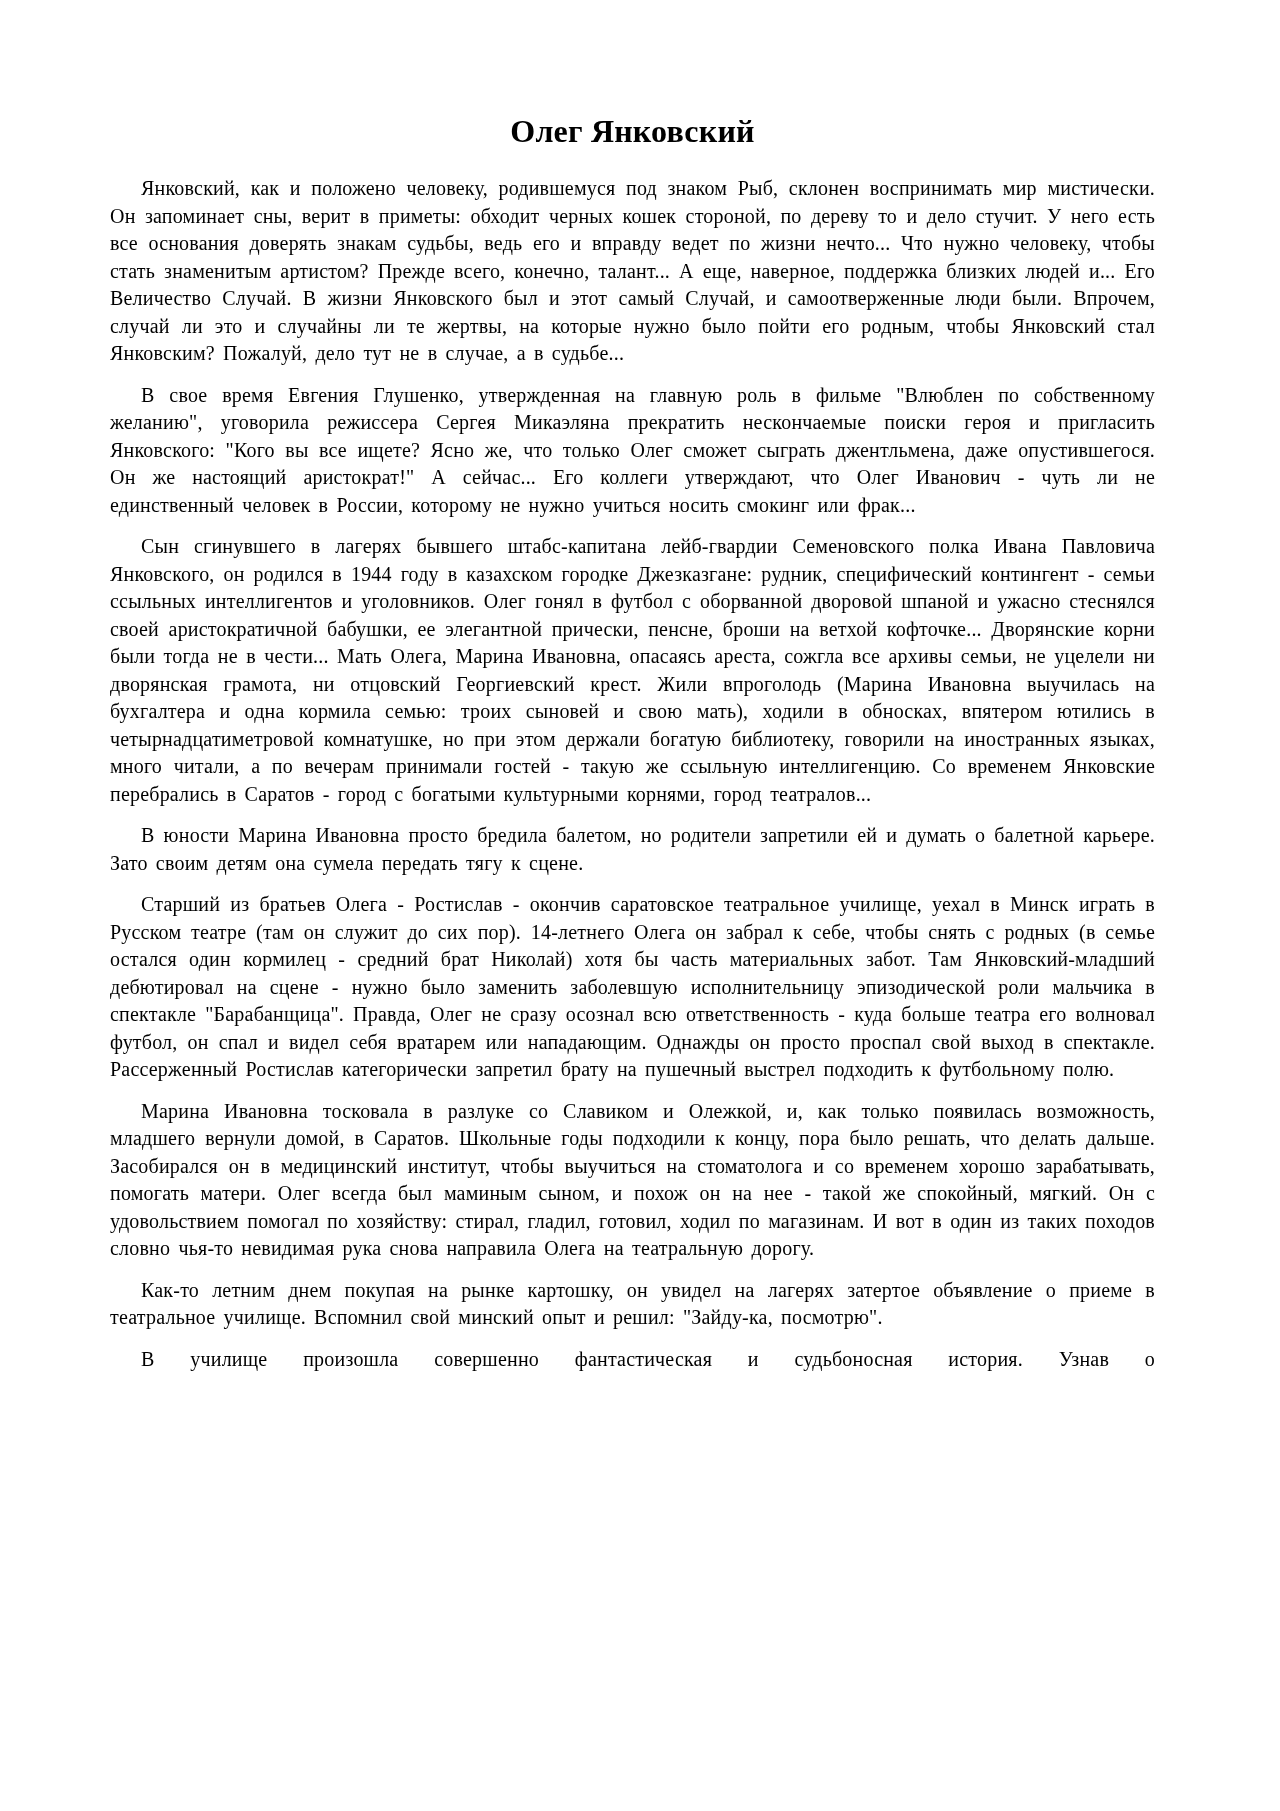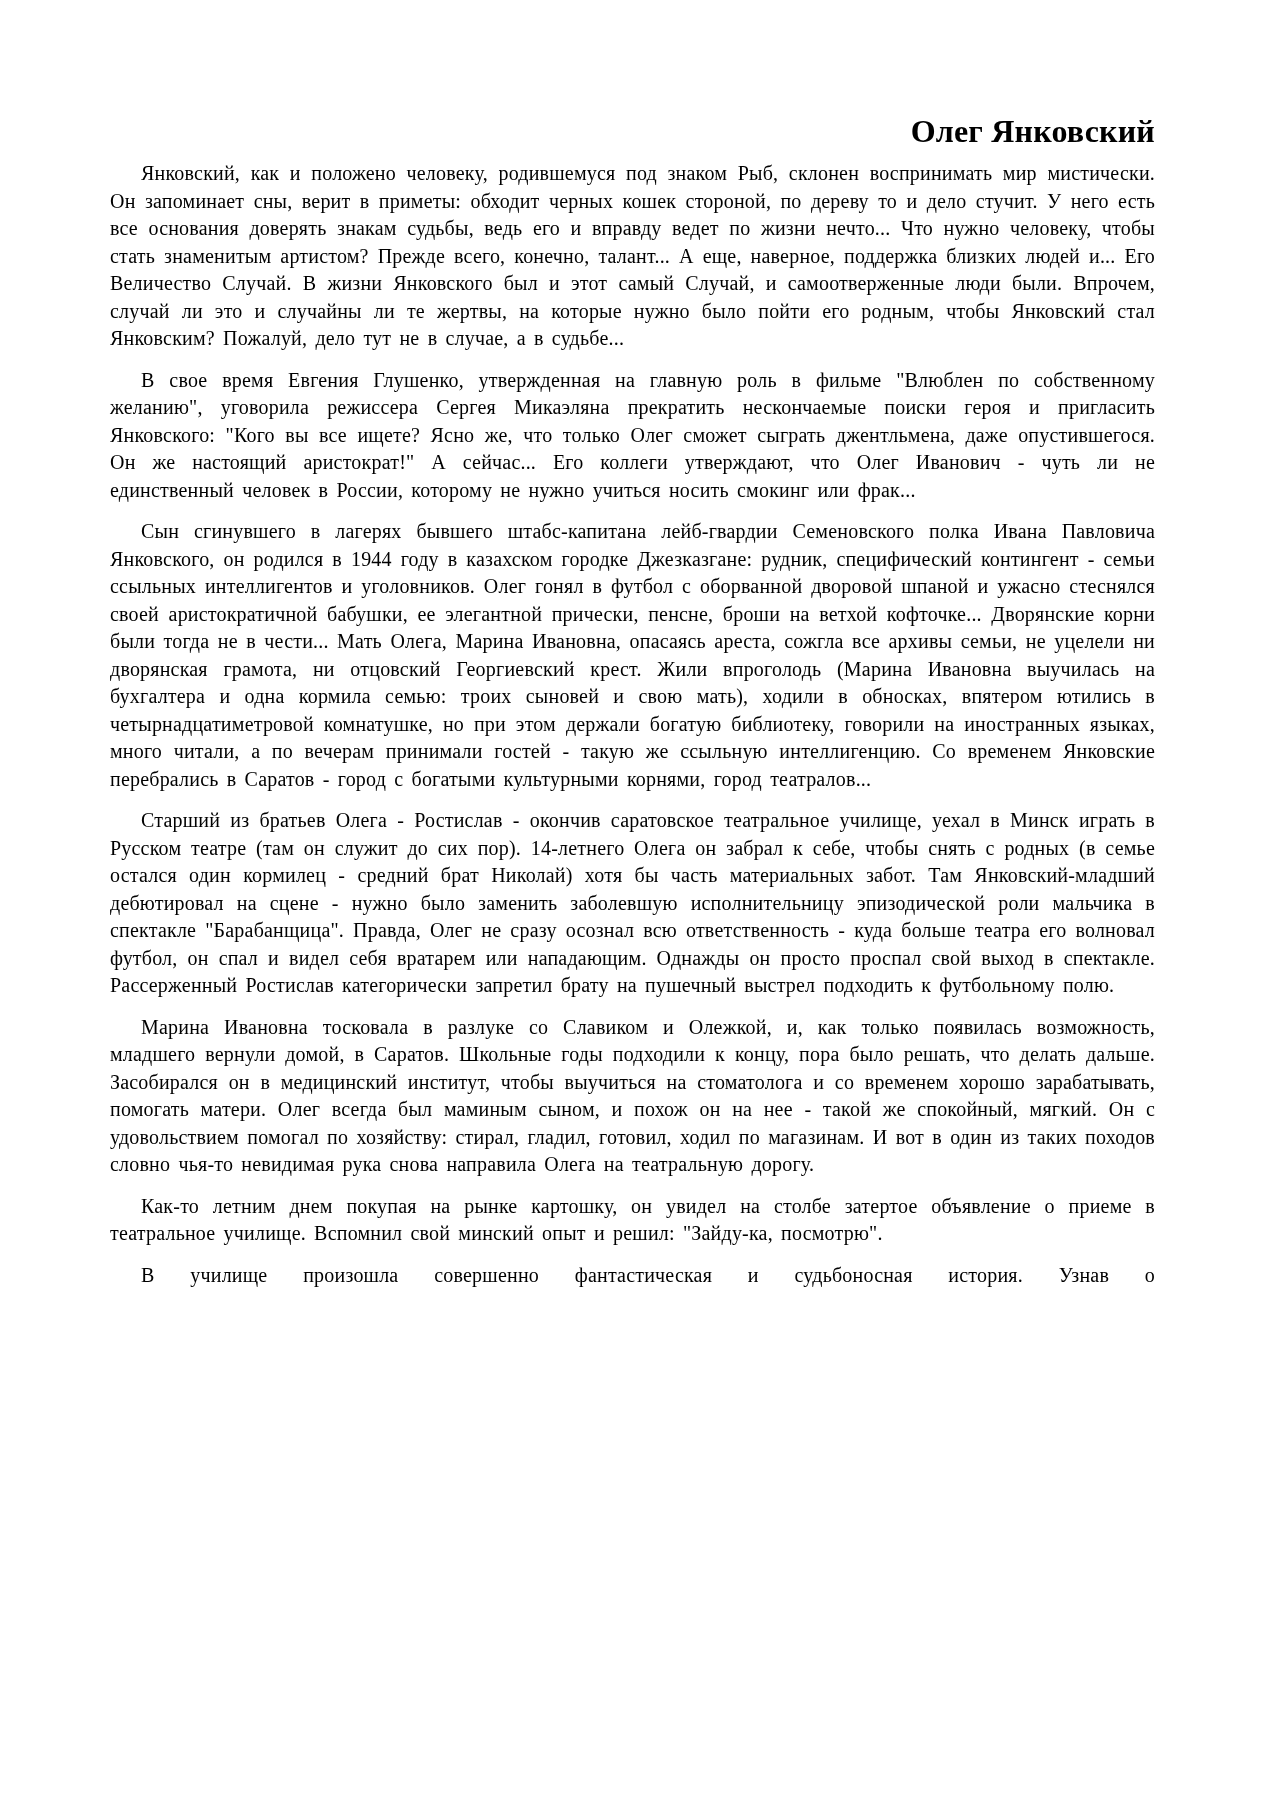--- a/index.html
+++ b/index.html
@@ -15,26 +15,26 @@
     color: #000000;
   }
   .page {
     box-sizing: border-box;
     width: 1280px;
     height: 1811px;
     padding: 112px 125px 0 110px;
     background: #ffffff;
   }
   h1.doc-title {
-    margin: 0 0 10px 0;
+    margin: 0 0 25px 0;
     padding: 0;
     font-size: 32px;
     line-height: 38px;
     font-weight: bold;
-    text-align: right;
+    text-align: center;
     letter-spacing: 0.2px;
   }
   p.body-par {
     margin: 0 0 14px 0;
     padding: 0;
     font-size: 20px;
     line-height: 27.5px;
     text-align: justify;
     text-indent: 31px;
     word-spacing: 3px;
@@ -47,17 +47,18 @@
 </style>
 </head>
 <body>
 
 <div class="page">
   <h1 class="doc-title">Олег Янковский</h1>
 
   <p class="body-par">Янковский, как и положено человеку, родившемуся под знаком Рыб, склонен воспринимать мир мистически. Он запоминает сны, верит в приметы: обходит черных кошек стороной, по дереву то и дело стучит. У него есть все основания доверять знакам судьбы, ведь его и вправду ведет по жизни нечто... Что нужно человеку, чтобы стать знаменитым артистом? Прежде всего, конечно, талант... А еще, наверное, поддержка близких людей и... Его Величество Случай. В жизни Янковского был и этот самый Случай, и самоотверженные люди были. Впрочем, случай ли это и случайны ли те жертвы, на которые нужно было пойти его родным, чтобы Янковский стал Янковским? Пожалуй, дело тут не в случае, а в судьбе...</p>
   <p class="body-par">В свое время Евгения Глушенко, утвержденная на главную роль в фильме "Влюблен по собственному желанию", уговорила режиссера Сергея Микаэляна прекратить нескончаемые поиски героя и пригласить Янковского: "Кого вы все ищете? Ясно же, что только Олег сможет сыграть джентльмена, даже опустившегося. Он же настоящий аристократ!" А сейчас... Его коллеги утверждают, что Олег Иванович - чуть ли не единственный человек в России, которому не нужно учиться носить смокинг или фрак...</p>
   <p class="body-par">Сын сгинувшего в лагерях бывшего штабс-капитана лейб-гвардии Семеновского полка Ивана Павловича Янковского, он родился в 1944 году в казахском городке Джезказгане: рудник, специфический контингент - семьи ссыльных интеллигентов и уголовников. Олег гонял в футбол с оборванной дворовой шпаной и ужасно стеснялся своей аристократичной бабушки, ее элегантной прически, пенсне, броши на ветхой кофточке... Дворянские корни были тогда не в чести... Мать Олега, Марина Ивановна, опасаясь ареста, сожгла все архивы семьи, не уцелели ни дворянская грамота, ни отцовский Георгиевский крест. Жили впроголодь (Марина Ивановна выучилась на бухгалтера и одна кормила семью: троих сыновей и свою мать), ходили в обносках, впятером ютились в четырнадцатиметровой комнатушке, но при этом держали богатую библиотеку, говорили на иностранных языках, много читали, а по вечерам принимали гостей - такую же ссыльную интеллигенцию. Со временем Янковские перебрались в Саратов - город с богатыми культурными корнями, город театралов...</p>
+  <p class="body-par">В юности Марина Ивановна просто бредила балетом, но родители запретили ей и думать о балетной карьере. Зато своим детям она сумела передать тягу к сцене.</p>
   <p class="body-par">Старший из братьев Олега - Ростислав - окончив саратовское театральное училище, уехал в Минск играть в Русском театре (там он служит до сих пор). 14-летнего Олега он забрал к себе, чтобы снять с родных (в семье остался один кормилец - средний брат Николай) хотя бы часть материальных забот. Там Янковский-младший дебютировал на сцене - нужно было заменить заболевшую исполнительницу эпизодической роли мальчика в спектакле "Барабанщица". Правда, Олег не сразу осознал всю ответственность - куда больше театра его волновал футбол, он спал и видел себя вратарем или нападающим. Однажды он просто проспал свой выход в спектакле. Рассерженный Ростислав категорически запретил брату на пушечный выстрел подходить к футбольному полю.</p>
   <p class="body-par">Марина Ивановна тосковала в разлуке со Славиком и Олежкой, и, как только появилась возможность, младшего вернули домой, в Саратов. Школьные годы подходили к концу, пора было решать, что делать дальше. Засобирался он в медицинский институт, чтобы выучиться на стоматолога и со временем хорошо зарабатывать, помогать матери. Олег всегда был маминым сыном, и похож он на нее - такой же спокойный, мягкий. Он с удовольствием помогал по хозяйству: стирал, гладил, готовил, ходил по магазинам. И вот в один из таких походов словно чья-то невидимая рука снова направила Олега на театральную дорогу.</p>
-  <p class="body-par">Как-то летним днем покупая на рынке картошку, он увидел на столбе затертое объявление о приеме в театральное училище. Вспомнил свой минский опыт и решил: "Зайду-ка, посмотрю".</p>
+  <p class="body-par">Как-то летним днем покупая на рынке картошку, он увидел на лагерях затертое объявление о приеме в театральное училище. Вспомнил свой минский опыт и решил: "Зайду-ка, посмотрю".</p>
   <p class="body-par continued">В училище произошла совершенно фантастическая и судьбоносная история. Узнав о</p>
 </div>
 
 </body></html>

